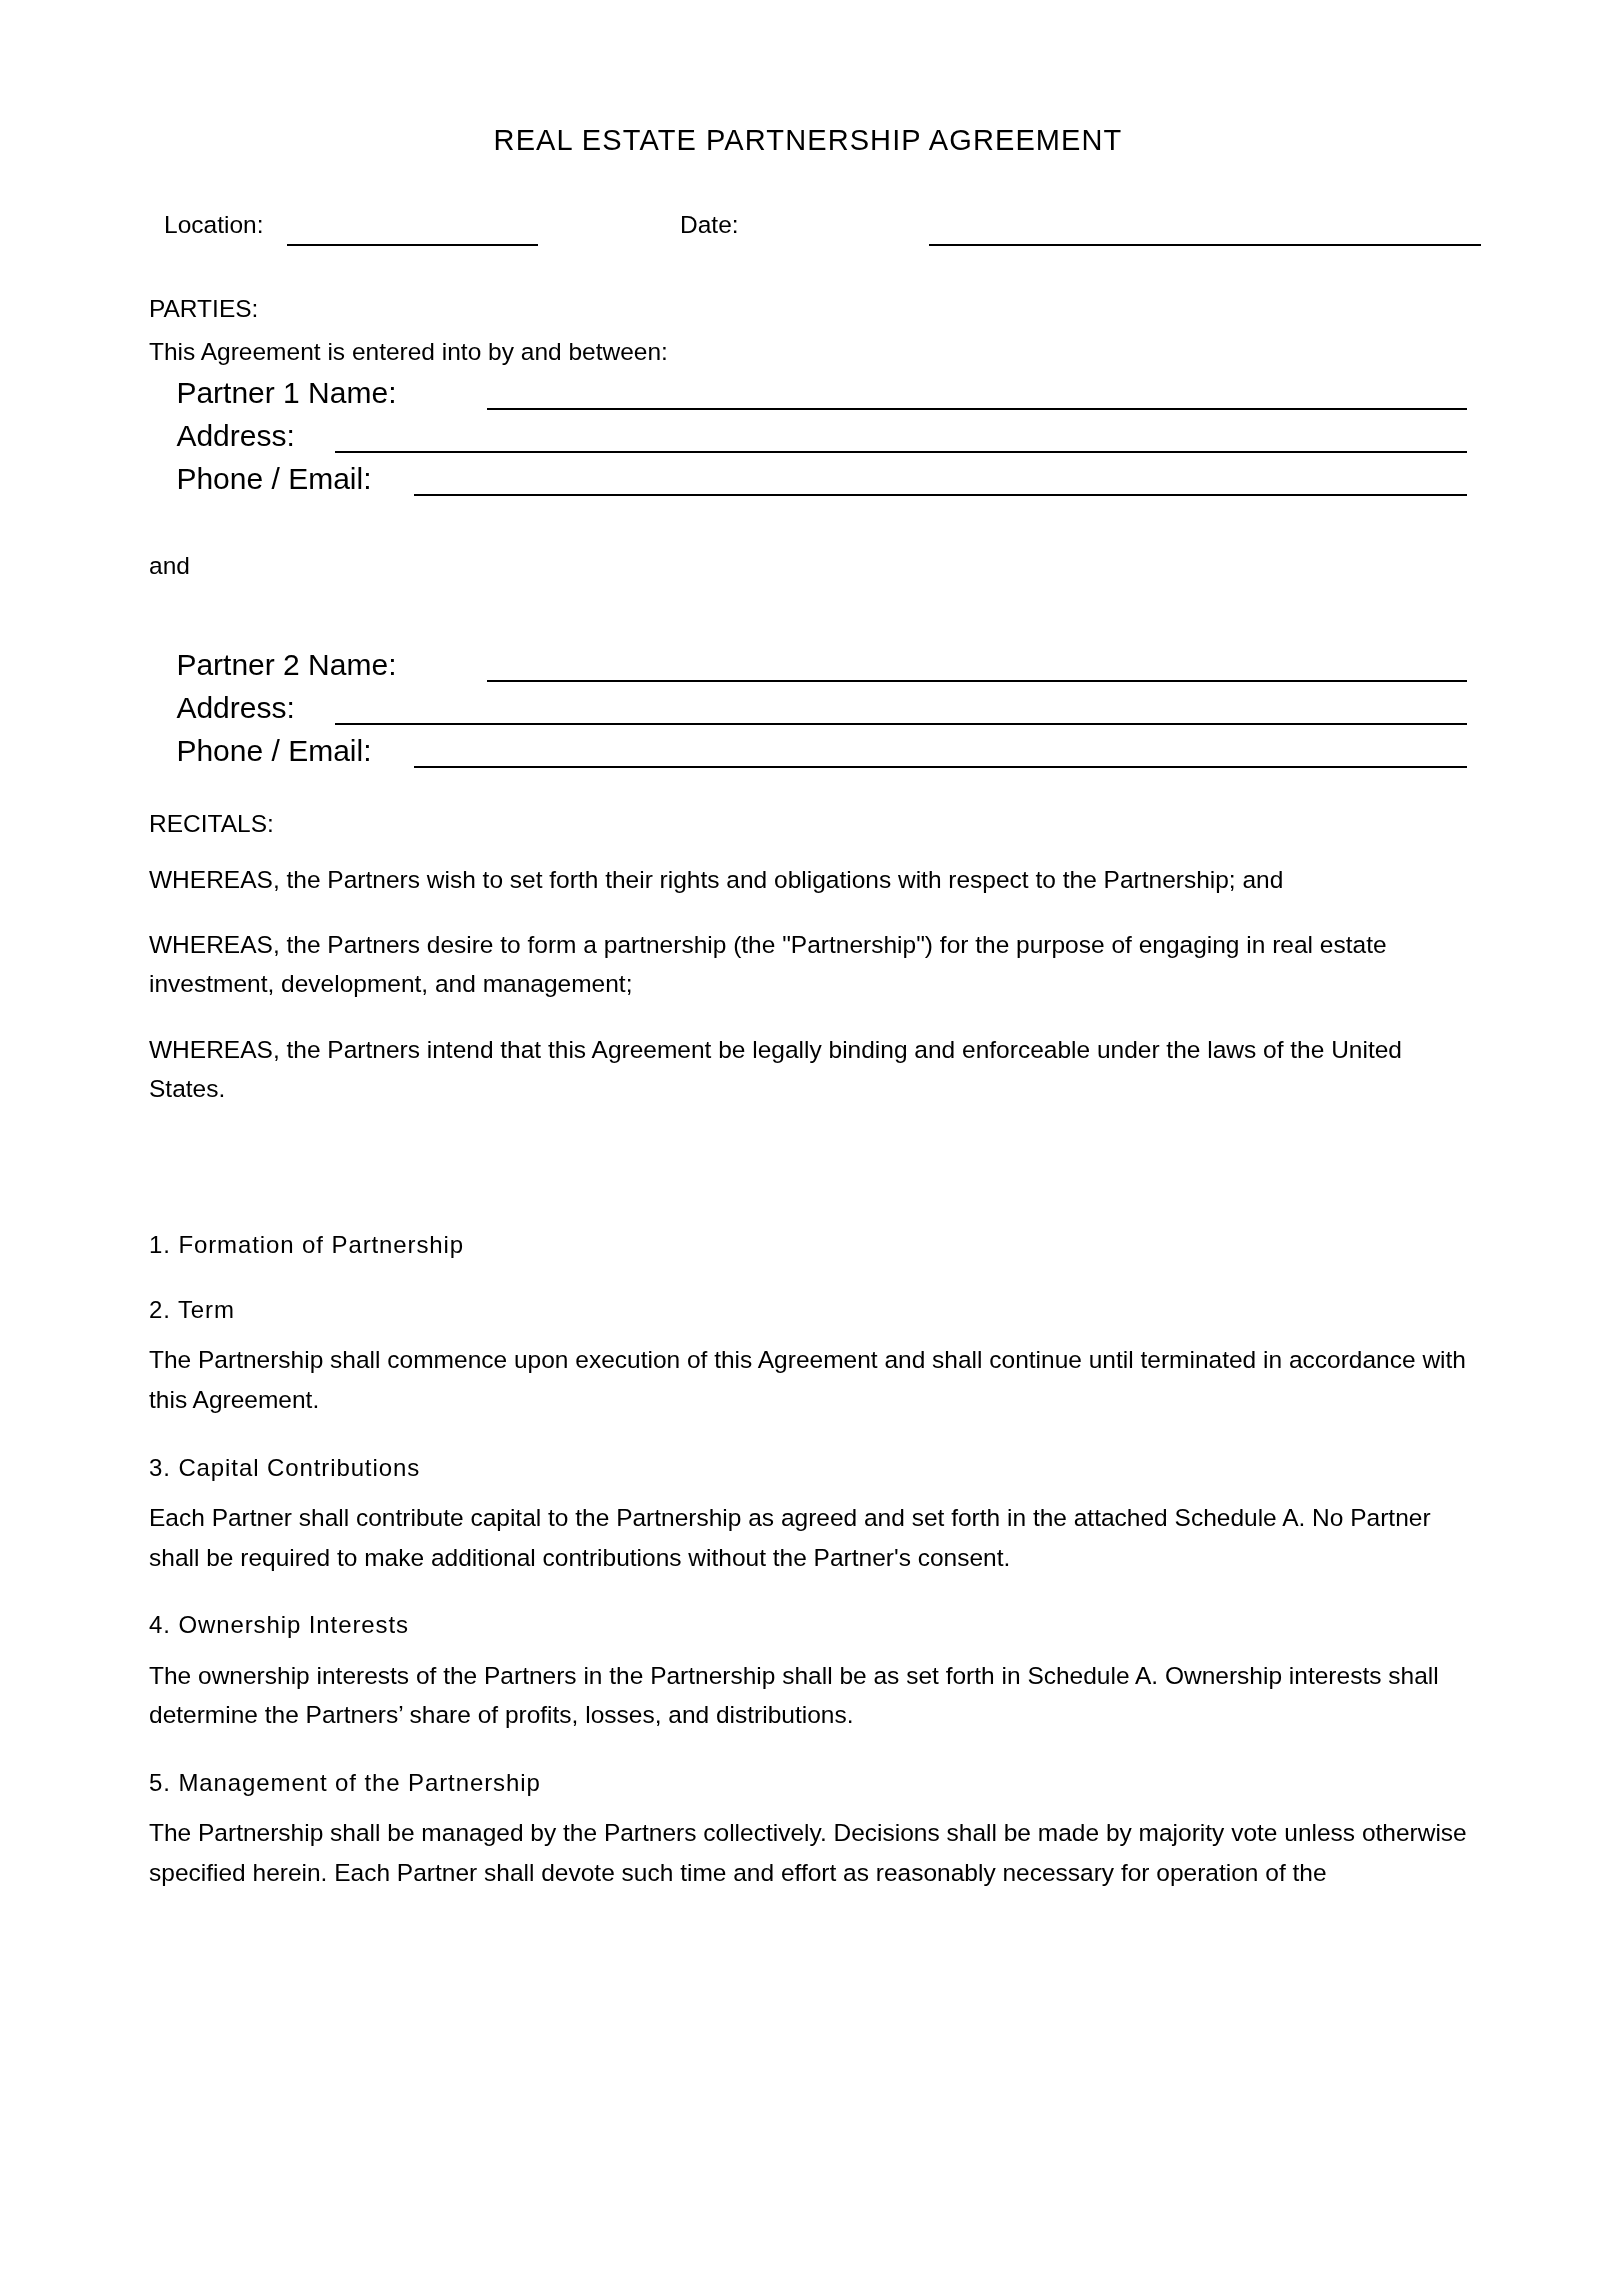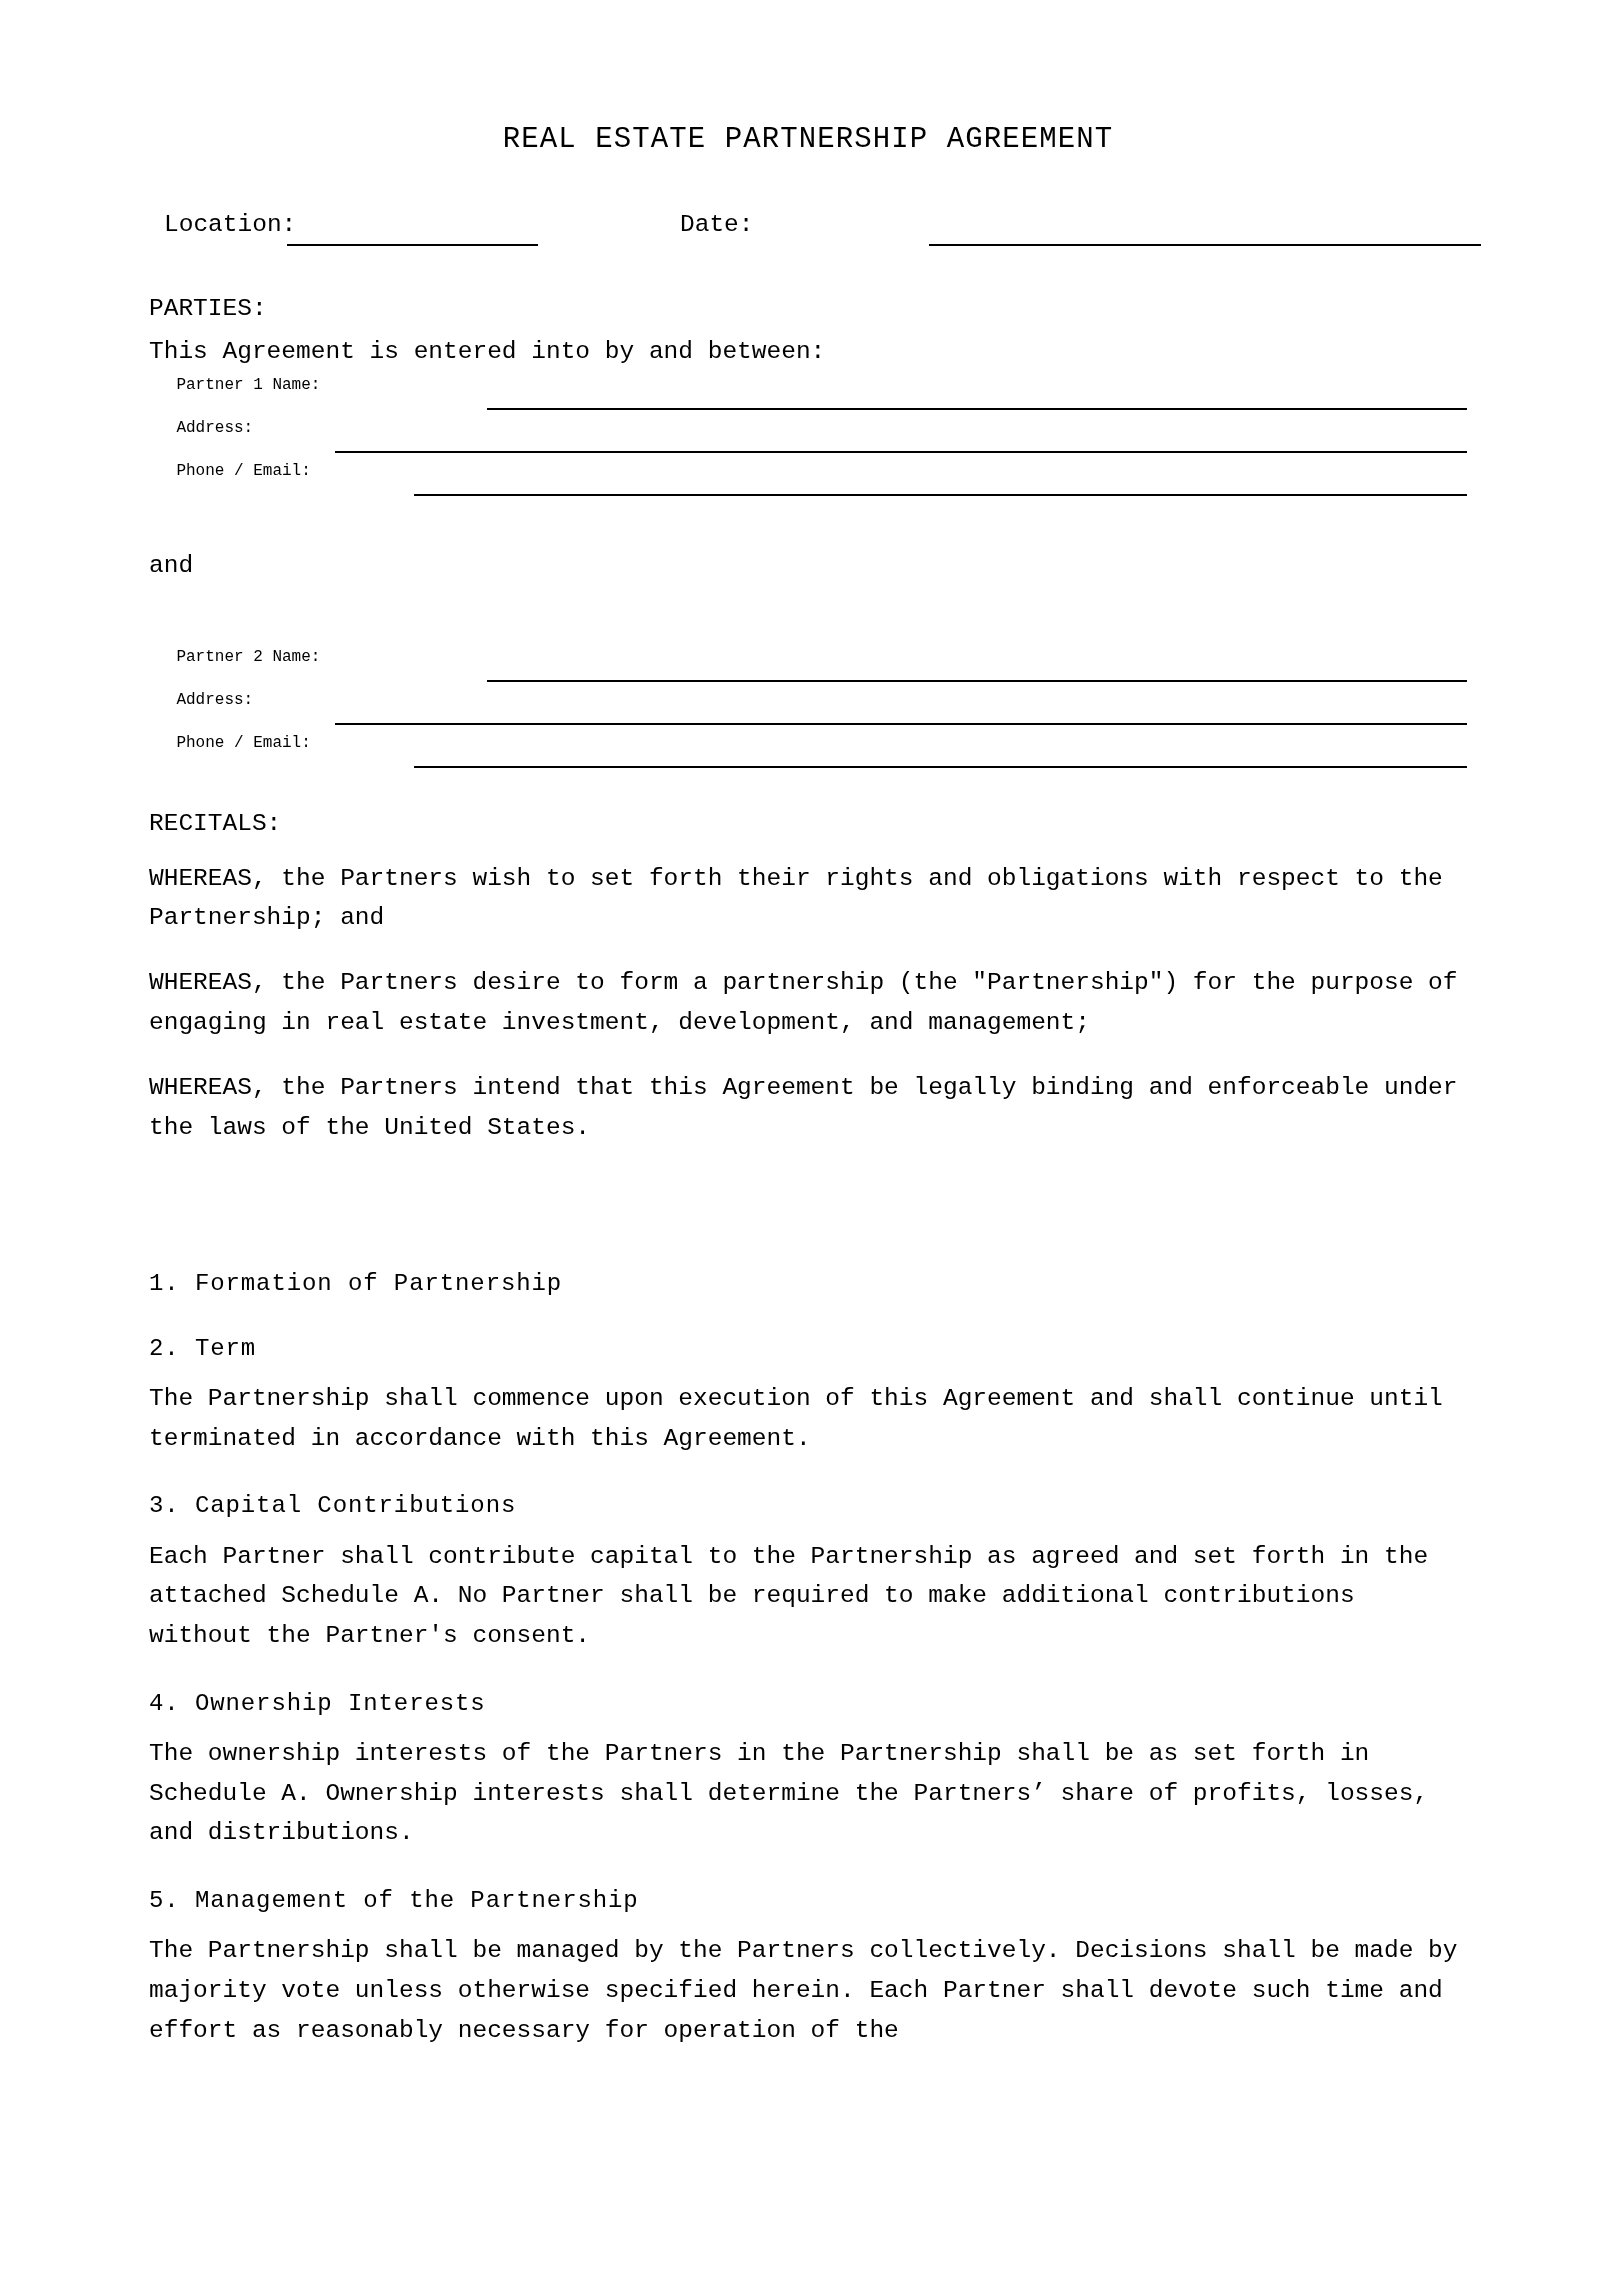--- a/index.html
+++ b/index.html
@@ -6,21 +6,21 @@
     margin: 0;
     padding: 0;
     background: #ffffff;
   }
   .page {
     position: relative;
     width: 1621px;
     height: 2192px;
     background: #ffffff;
     box-sizing: border-box;
-    font-family: Liberation Mono, monospace;
+    font-family: Liberation Sans, sans-serif;
     color: #000000;
     overflow: hidden;
   }
   .content {
     position: absolute;
     left: 149px;
     top: 0;
     width: 1318px;
   }
 
@@ -67,21 +67,21 @@
   .spacer-34 { height: 33px; }
   .spacer-44 { height: 43px; }
   .spacer-60 { height: 59px; }
   .spacer-96 { height: 94px; }
 
   
   .party-block { margin-top: 5.9px; }
   .field-row {
     position: relative;
     height: 43px;
-    font-size: 16px;
+    font-size: 30px;
     padding-left: 27.4px;
     box-sizing: border-box;
   }
   .field-name {
     position: absolute;
     left: 27.4px;
     top: 0;
     white-space: nowrap;
   }
   .field-rule {

